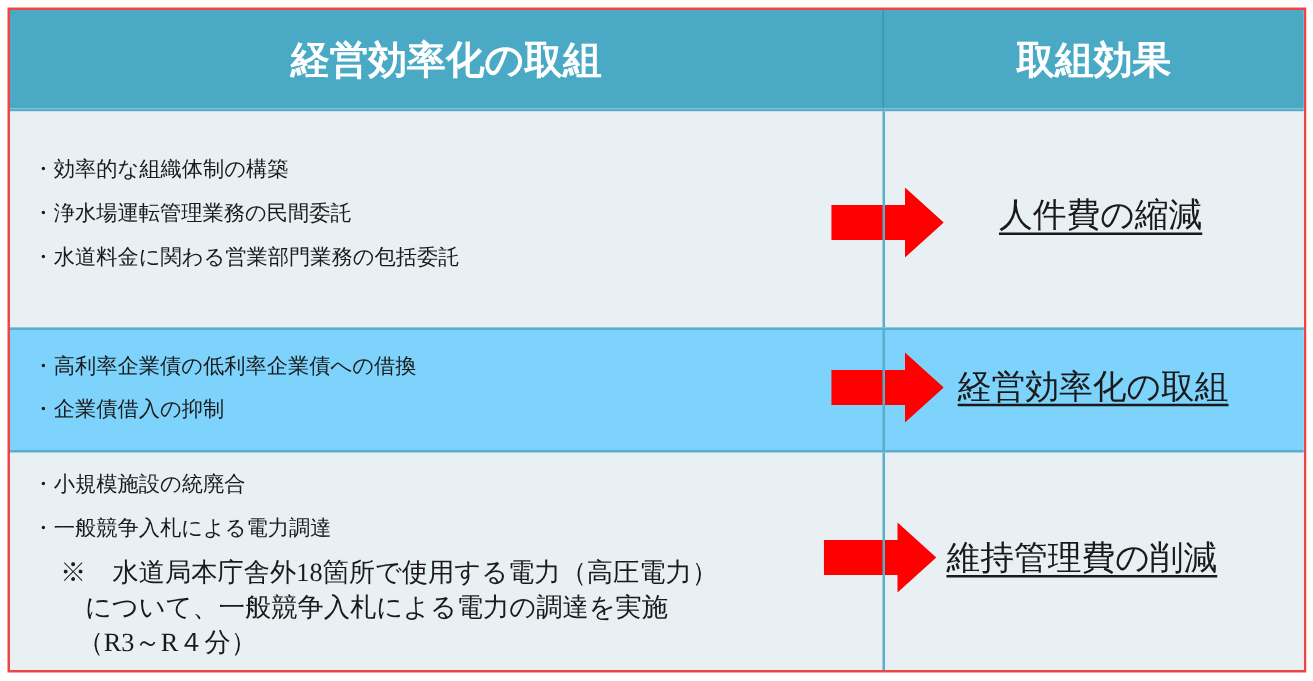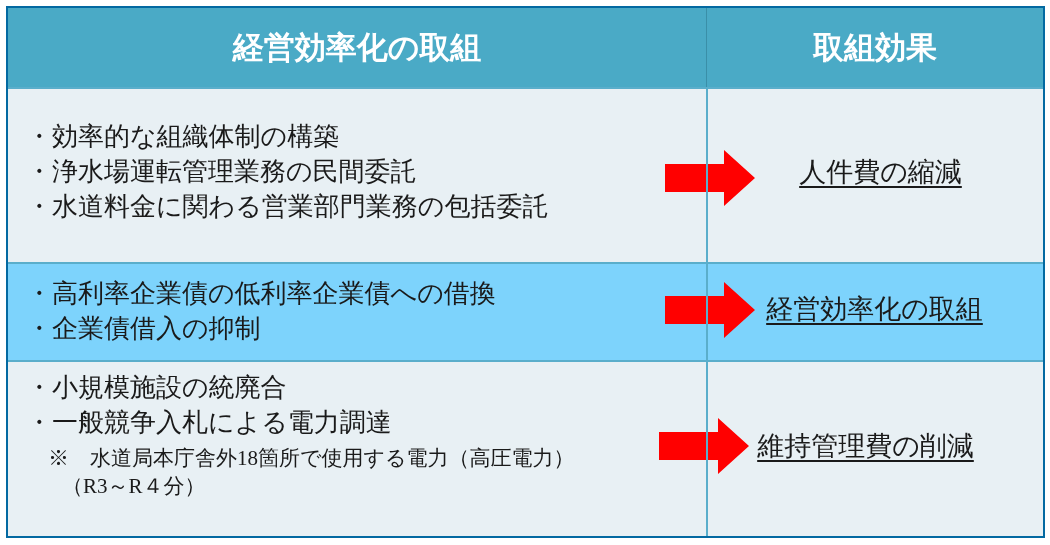--- a/index.html
+++ b/index.html
@@ -1,33 +1,33 @@
 <!DOCTYPE html>
 <html><head>
 <meta charset="utf-8">
 <style>
   html, body { margin:0; padding:0; background:#ffffff; }
   body { width:1050px; height:545px; position:relative; overflow:hidden;
          font-family:"DejaVu Sans", "Liberation Sans", sans-serif; color:#1a1a1a; }
   .tbl { position:absolute; left:6px; top:6px; width:1039px; height:532px;
-         border:2px solid #0369a1; box-sizing:border-box; }
+         border:2px solid #ef4444; box-sizing:border-box; }
   .hdr { position:absolute; left:0; top:0; width:100%; height:79px; background:#4aaac6; }
   .hdr .c1 { position:absolute; left:0; top:0; width:698px; height:79px;
              display:flex; align-items:center; justify-content:center;
              color:#fff; font-weight:bold; font-size:31px; }
   .hdr .c2 { position:absolute; left:698px; top:0; right:0; height:79px;
              display:flex; align-items:center; justify-content:center;
              color:#fff; font-weight:bold; font-size:31px;
              border-left:1px solid #3a8fa8; }
   .row { position:absolute; left:0; width:100%; border-top:2px solid #5aaecb; box-sizing:border-box; }
   .row .left { position:absolute; left:0; top:0; width:698px; height:100%; box-sizing:border-box; padding-left:18px; }
   .row .right { position:absolute; left:698px; top:0; right:0; height:100%;
                 border-left:2px solid #5aaecb; box-sizing:border-box;
                 display:flex; align-items:center; justify-content:center;text-align:center; }
-  .item { font-size:26px; line-height:35px; white-space:nowrap; }
+  .item { font-size:17px; line-height:35px; white-space:nowrap; }
   .note { font-size:21px; line-height:28px; white-space:nowrap; }
   .effect { font-size:27px; text-decoration:underline; text-underline-offset:5px; white-space:nowrap; }
   .arrow { position:absolute; width:90px; height:56px; }
 </style>
 </head>
 <body>
 
 <div class="tbl">
   <div class="hdr">
     <div class="c1">経営効率化の取組</div>
@@ -59,20 +59,21 @@
     <div class="right">
       <span class="effect" style="margin-left:-2px;margin-top:-6px;">経営効率化の取組</span>
     </div>
   </div>
 
   <div class="row" style="top:352px;height:176px;background:#e8f0f4;font-family:Liberation Serif, serif;">
     <div class="left" style="padding-top:8px;">
       <div class="item">・小規模施設の統廃合</div>
       <div class="item">・一般競争入札による電力調達</div>
       <div class="note" style="padding-left:22px;margin-top:4px;">※　水道局本庁舎外18箇所で使用する電力（高圧電力）</div>
+      <div class="note" style="padding-left:42px;">について、一般競争入札による電力の調達を実施</div>
       <div class="note" style="padding-left:36px;">（R3～R４分）</div>
     </div>
     <svg class="arrow" style="left:651px;top:56px;" viewBox="0 0 90 56">
       <polygon points="0,14 59,14 59,0 90,28 59,56 59,42 0,42" fill="#ff0000"></polygon>
     </svg>
     <div class="right">
       <span class="effect" style="margin-left:-20px;margin-top:-6px;">維持管理費の削減</span>
     </div>
   </div>
 </div>

